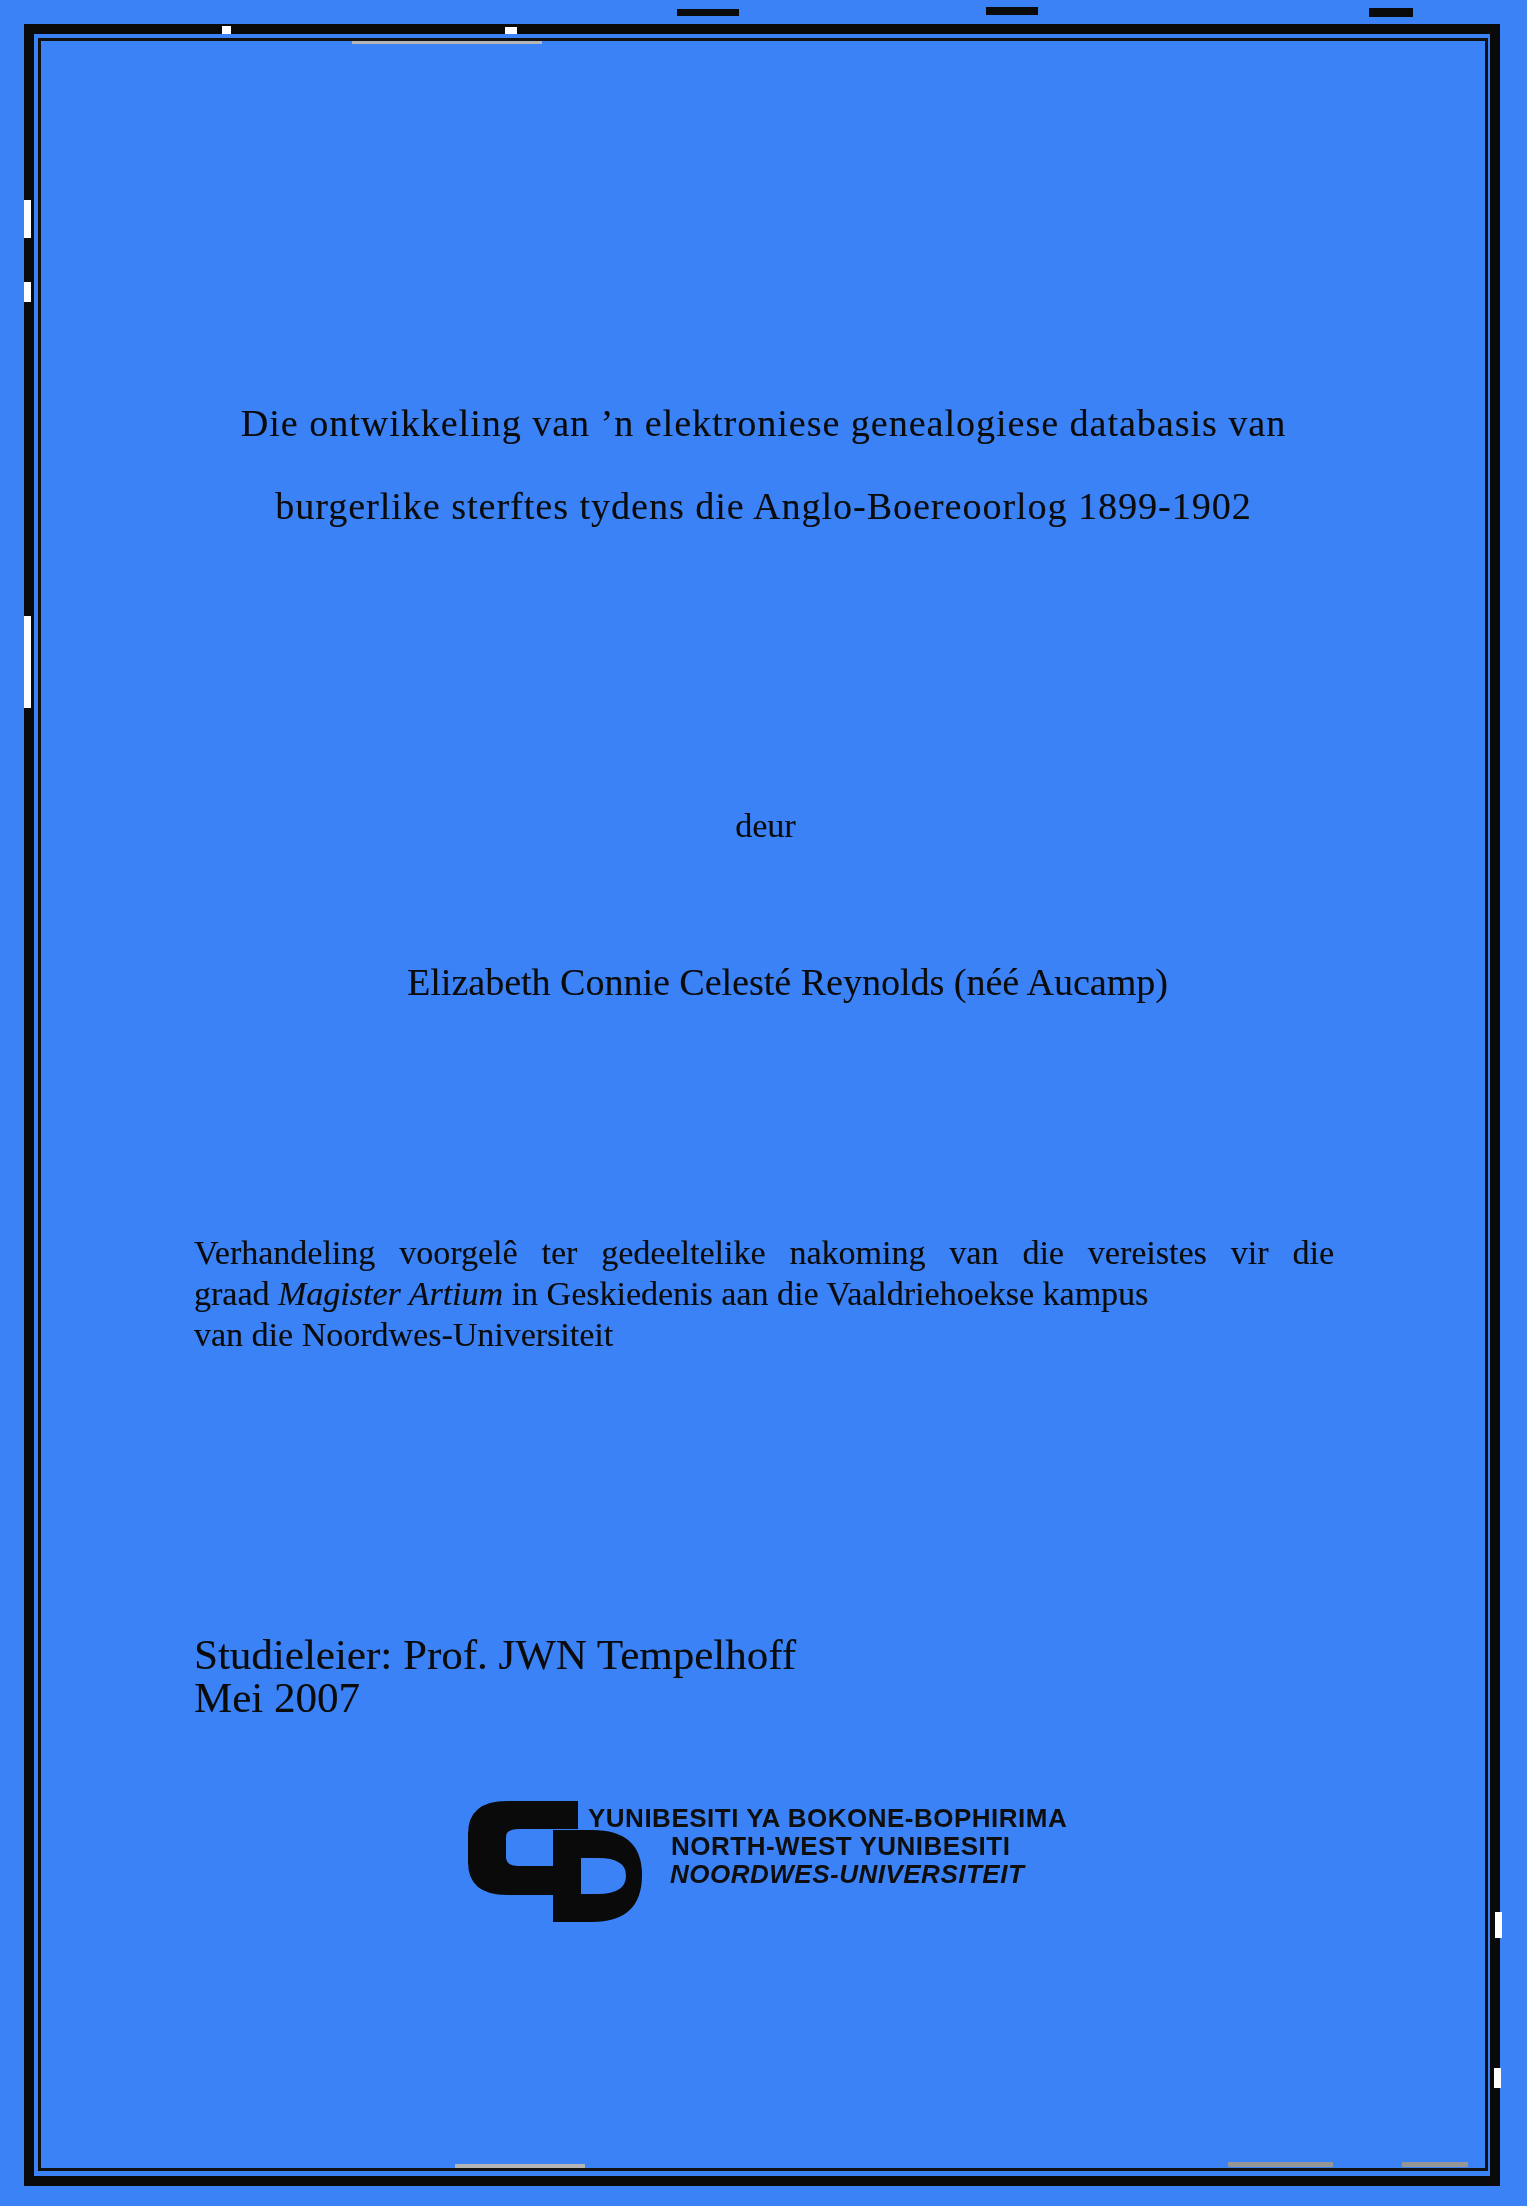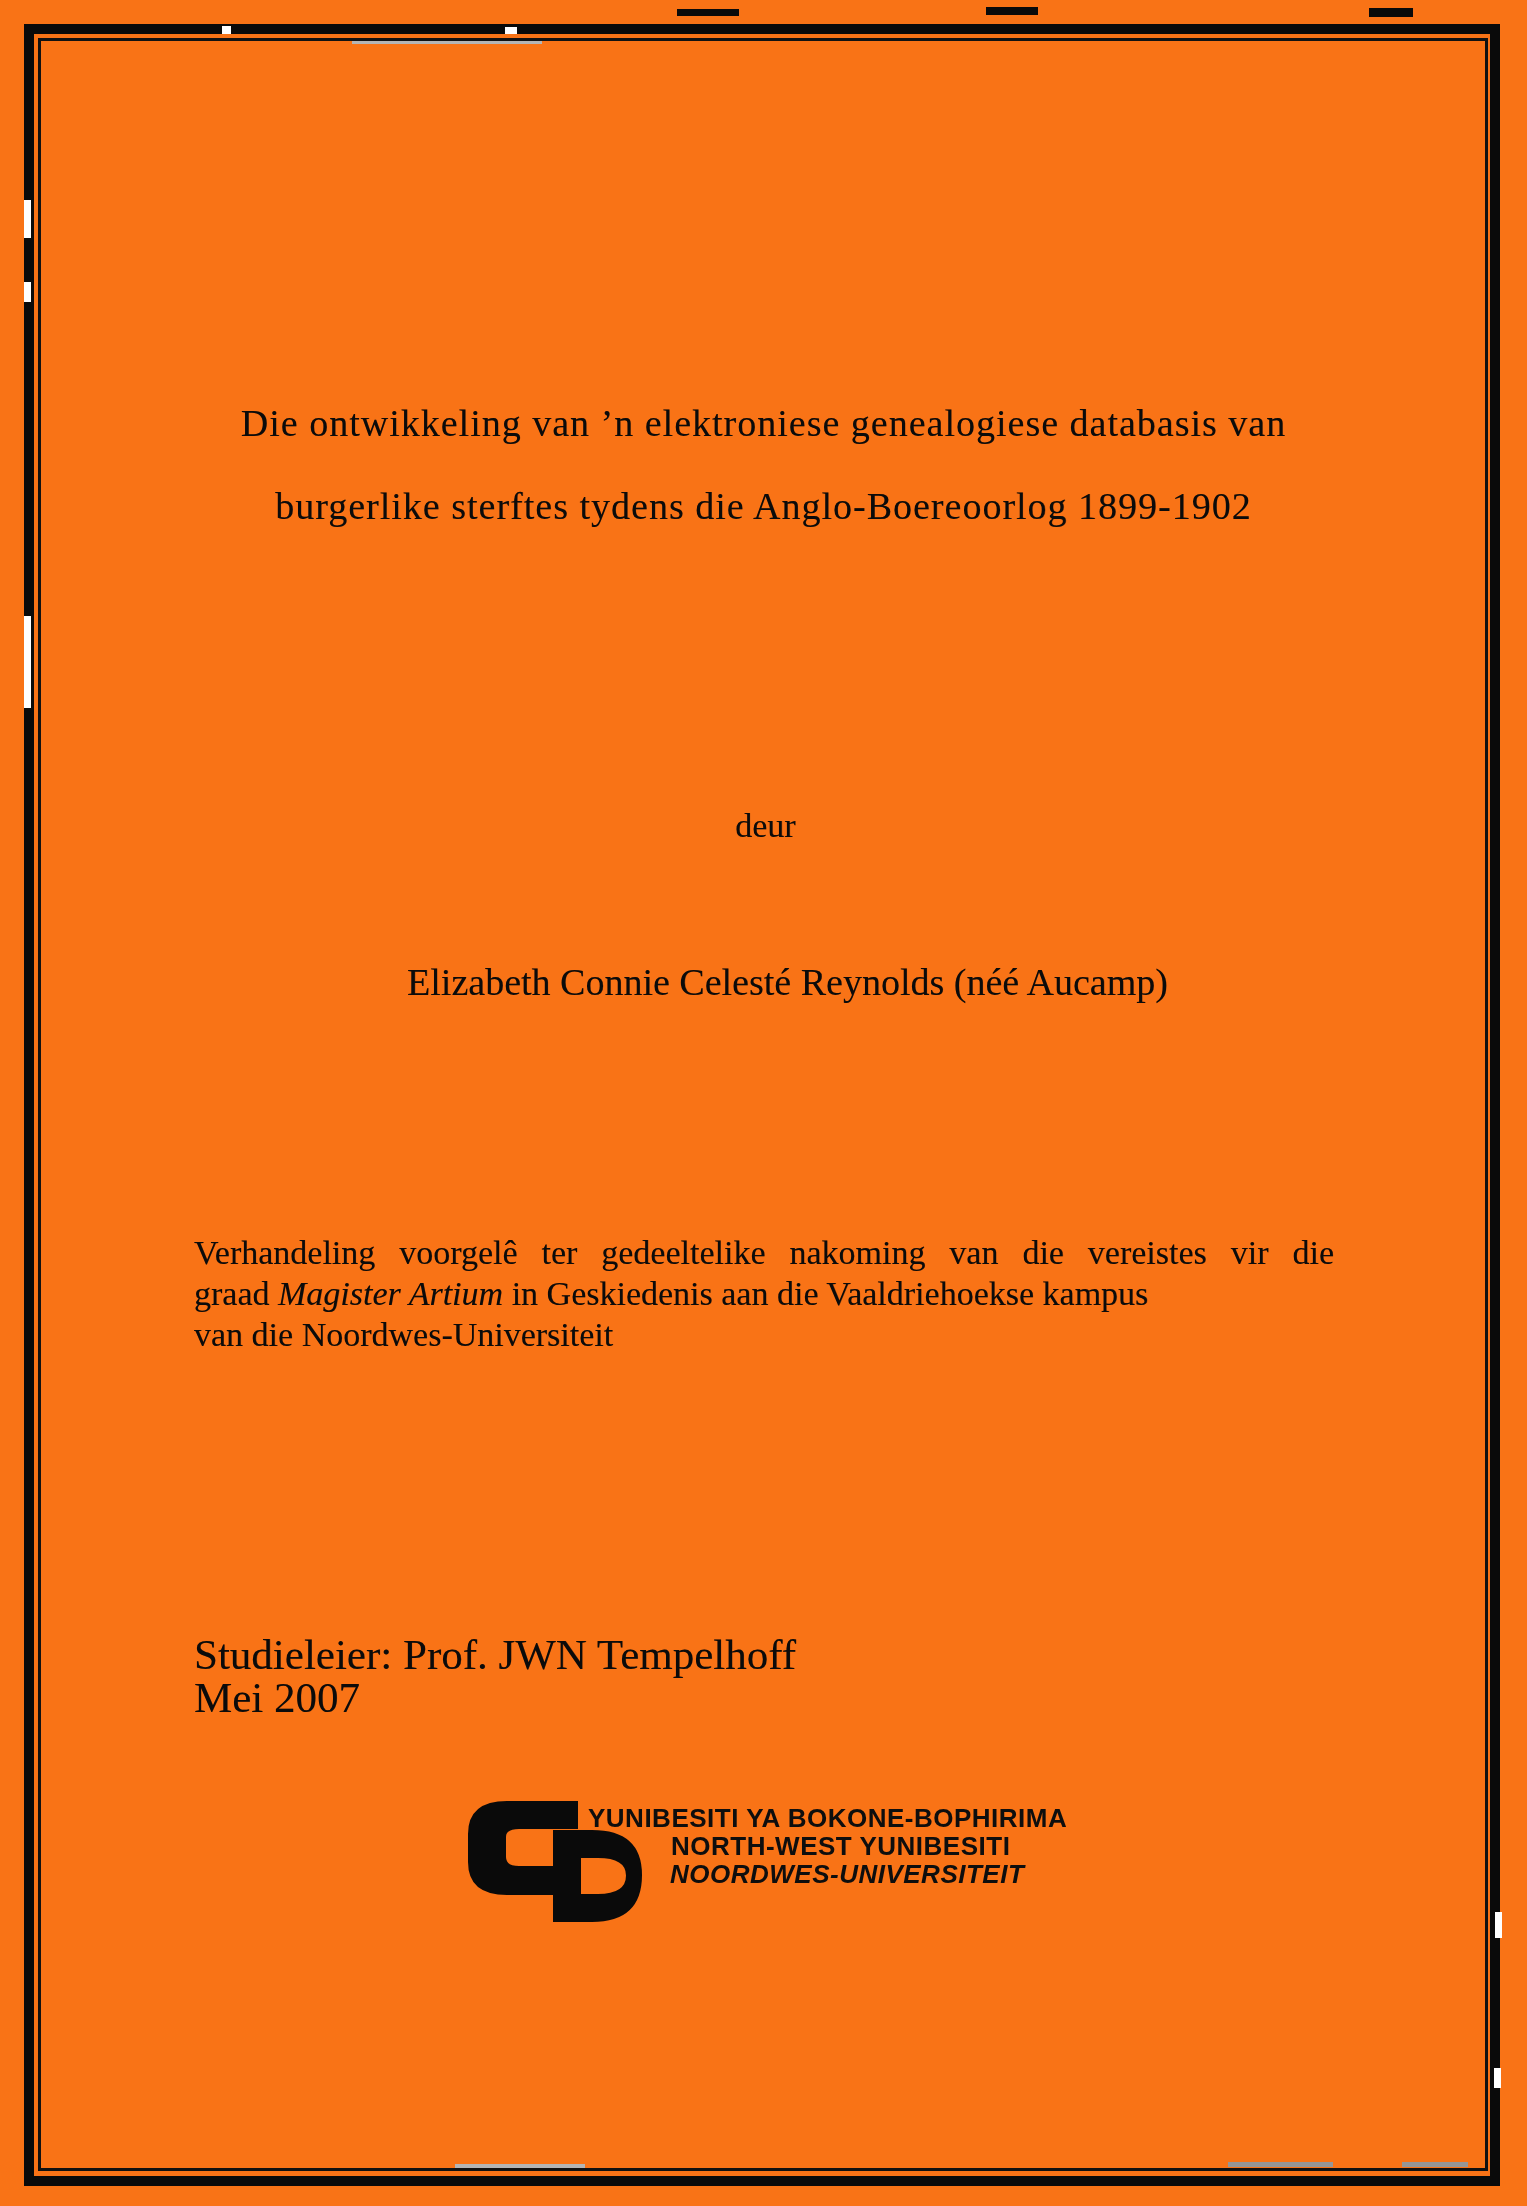--- a/index.html
+++ b/index.html
@@ -7,21 +7,21 @@
     padding: 0;
     background: #ffffff;
     width: 1527px;
     height: 2206px;
     overflow: hidden;
   }
   .page {
     position: relative;
     width: 1527px;
     height: 2206px;
-    background: #f97316;
+    background: #3b82f6;
     font-family: "Liberation Serif", serif;
     color: #0b0b0b;
   }
   .frame-outer {
     position: absolute;
     left: 24px; top: 24px;
     width: 1476px; height: 2162px;
     border: 10px solid #0a0a0a;
     box-sizing: border-box;
   }

